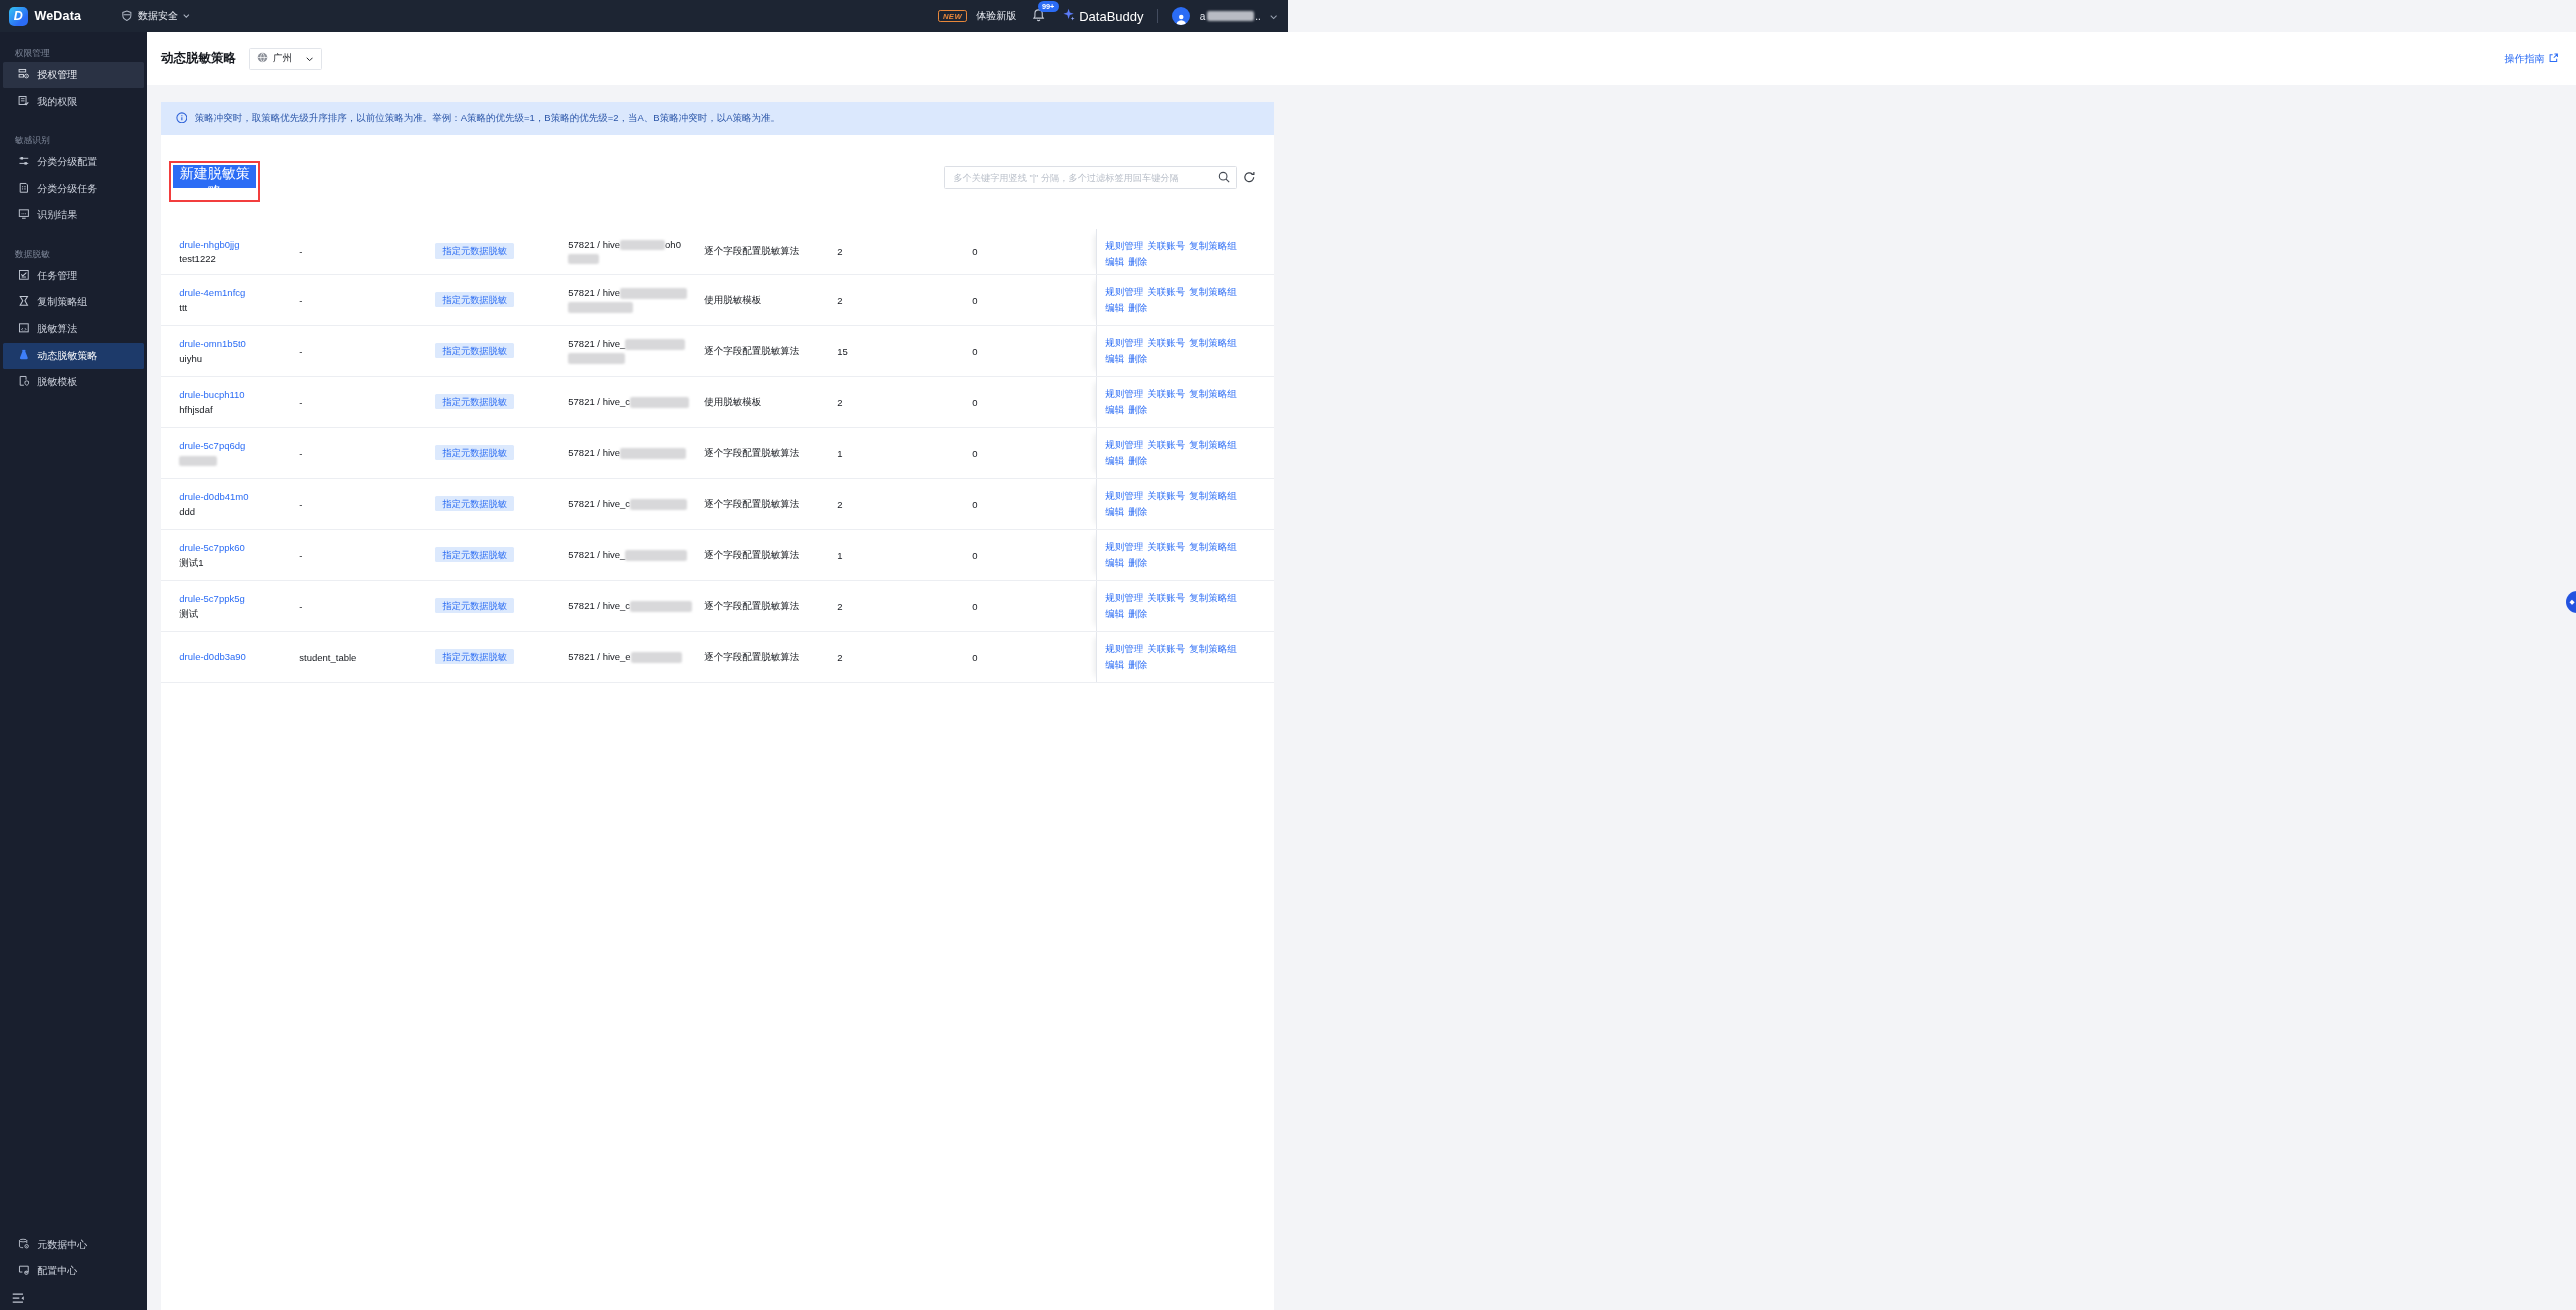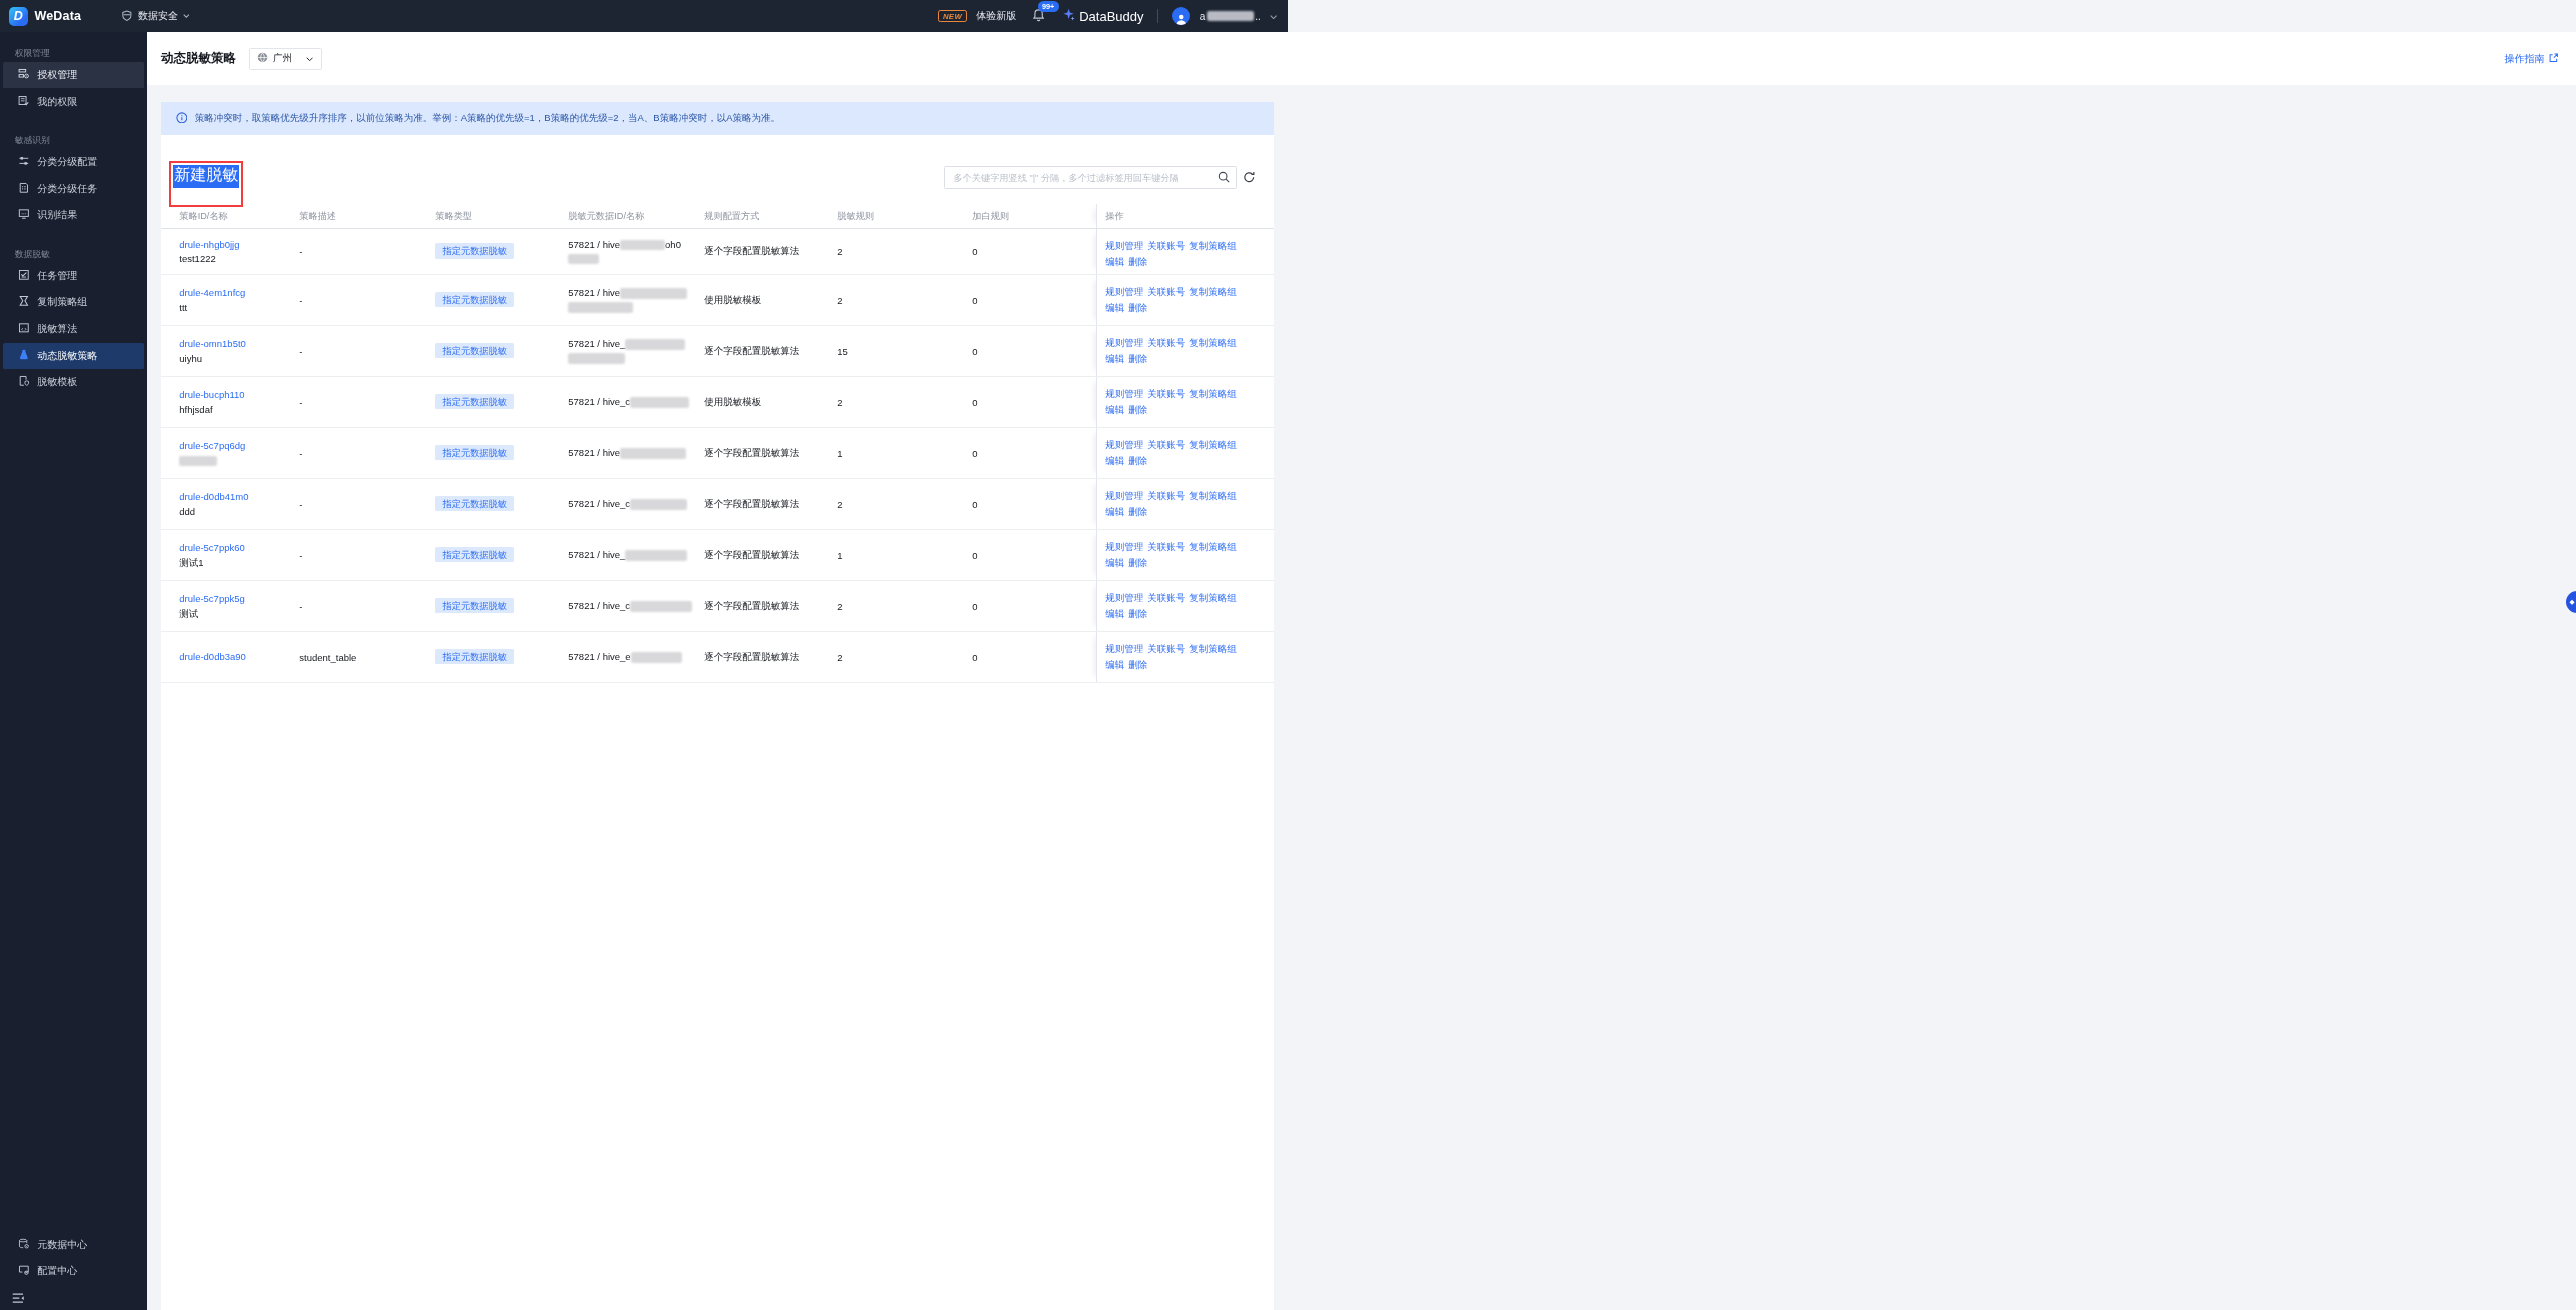--- a/index.html
+++ b/index.html
@@ -52,21 +52,21 @@
   .region-select .spacer { flex:1; }
   .guide-link { position:absolute; right:17.6px; top:0; height:53px; display:flex; align-items:center; gap:4.4px;
     color:#2b6cf5; font-size:10px; cursor:pointer; }
 
   
   .card { position:absolute; left:14px; top:70px; width:1113px; bottom:0; background:#fff; }
   .banner { position:absolute; left:0; top:0; width:100%; height:33px; background:#dbe8fd;
     display:flex; align-items:center; gap:7.3px; padding-left:14.7px; color:#2a55a8; font-size:9.5px; }
 
   .red-annotation { position:absolute; left:8px; top:59px; border:2.9px solid #f23d3d; padding:2.2px; background:#fff; }
-  .btn-primary { width:66px; height:23px; background:#2b6cf5; color:#fff; border:none; font-size:16px;
+  .btn-primary { width:83px; height:23px; background:#2b6cf5; color:#fff; border:none; font-size:14px;
     cursor:pointer; font-family:inherit; }
   .toolbar-right { position:absolute; right:18.3px; top:64px; display:flex; align-items:center; gap:6.6px; }
   .search-box { position:relative; width:293px; height:23px; }
   .search-box input { width:100%; height:100%; border:0.7px solid #dcdfe5; border-radius:1.5px; padding:0 25px 0 8.8px;
     font-size:9.2px; color:#333; font-family:inherit; outline:none; }
   .search-box input::placeholder { color:#b9bfc9; }
   .search-icon-btn { position:absolute; right:6.6px; top:5.1px; cursor:pointer; }
   .refresh-btn { cursor:pointer; display:flex; align-items:center; }
 
   
@@ -308,30 +308,20 @@
             </svg></span>
       </div>
       <span class="refresh-btn">
           <svg width="12.5" height="12.5" viewBox="0 0 17 17">
             <path d="M14.5 8.5a6 6 0 1 1-1.8-4.3" fill="none" stroke="#3a3f47" stroke-width="1.6"></path>
             <path d="M14.8 1.5v3.2h-3.2" fill="none" stroke="#3a3f47" stroke-width="1.6"></path>
           </svg>
         </span>
     </div>
 
-    <div class="thead">
-      <div>策略ID/名称</div>
-      <div>策略描述</div>
-      <div>策略类型</div>
-      <div>脱敏元数据ID/名称</div>
-      <div>规则配置方式</div>
-      <div>脱敏规则</div>
-      <div>加白规则</div>
-      <div class="hc-actions">操作</div>
-    </div>
 
     <div class="tbody">
   <div class="trow">
     <div class="c c-id">
       <a class="rid">drule-nhgb0jjg</a>
       <div class="rname">test1222</div>
     </div>
     <div class="c c-desc">-</div>
     <div class="c c-type"><span class="badge">指定元数据脱敏</span></div>
     <div class="c c-meta">

